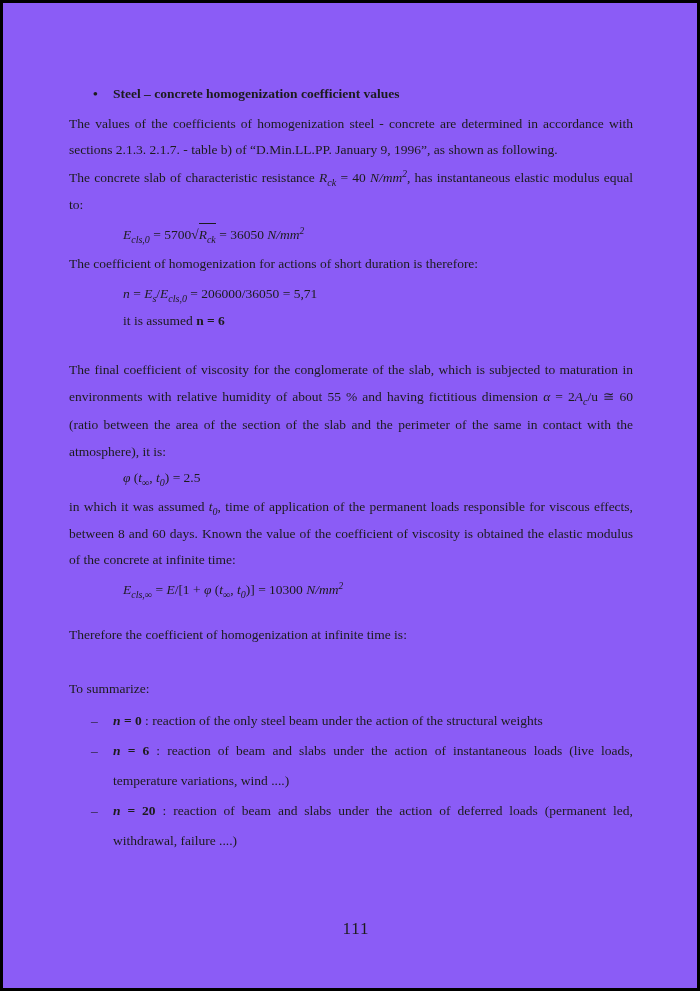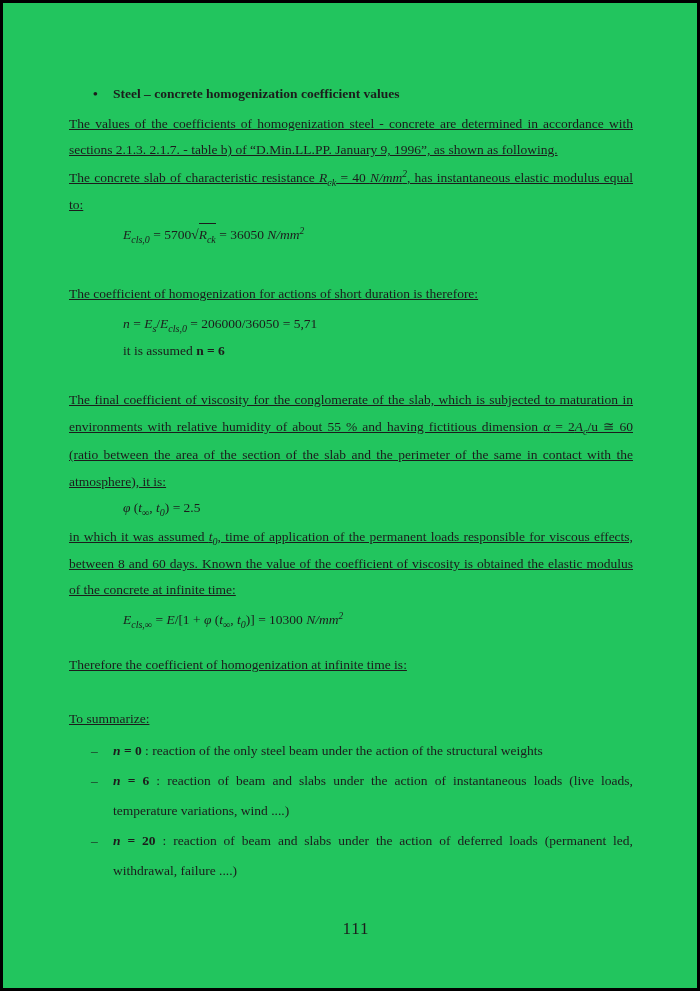--- a/index.html
+++ b/index.html
@@ -2,34 +2,33 @@
 <html><head>
 <meta charset="utf-8">
 <style>
   html, body { margin: 0; padding: 0; background: #ffffff; }
   .page {
     position: relative;
     width: 700px;
     height: 991px;
     box-sizing: border-box;
     border: 3px solid #000000;
-    background: #22c55e;
+    background: #8b5cf6;
     font-family: "Liberation Serif", "DejaVu Serif", serif;
     color: #1c1c1c;
     overflow: hidden;
   }
   .content {
     padding: 78px 64px 0 66px;
     font-size: 13.5px;
   }
   .para {
     margin: 0;
     line-height: 26px;
     text-align: justify;
-    text-decoration: underline;
   }
   .heading {
     margin: 0 0 0 24px;
     line-height: 26px;
     font-weight: bold;
     text-align: left;
   }
   .heading .bullet { display: inline-block; width: 20px; font-weight: bold; }
   .mt4  { margin-top: 4px; }
   .mt2  { margin-top: 2px; }
@@ -41,21 +40,21 @@
   }
   .formula-row {
     display: flex;
     justify-content: space-between;
     align-items: baseline;
     margin: 4px 0 0 54px;
     line-height: 26px;
     flex-direction: column;
   }
   .f1     { margin-top: 2px; }
-  .p3     { margin-top: 30px; }
+  .p3     { }
   .fn6    { margin-top: 4px; }
   .p4     { margin-top: 22px; line-height: 27px; }
   .fphi   { margin-top: 0px; line-height: 26px; }
   .p5     { margin-top: 2px; }
   .feinf  { margin-top: 2px; }
   .p6     { margin-top: 16px; }
   .fn18   { margin-top: 4px; }
   .psum   { margin-top: 28px; }
   .it { font-style: italic; }
   .rm { font-style: normal; text-align: right; }

